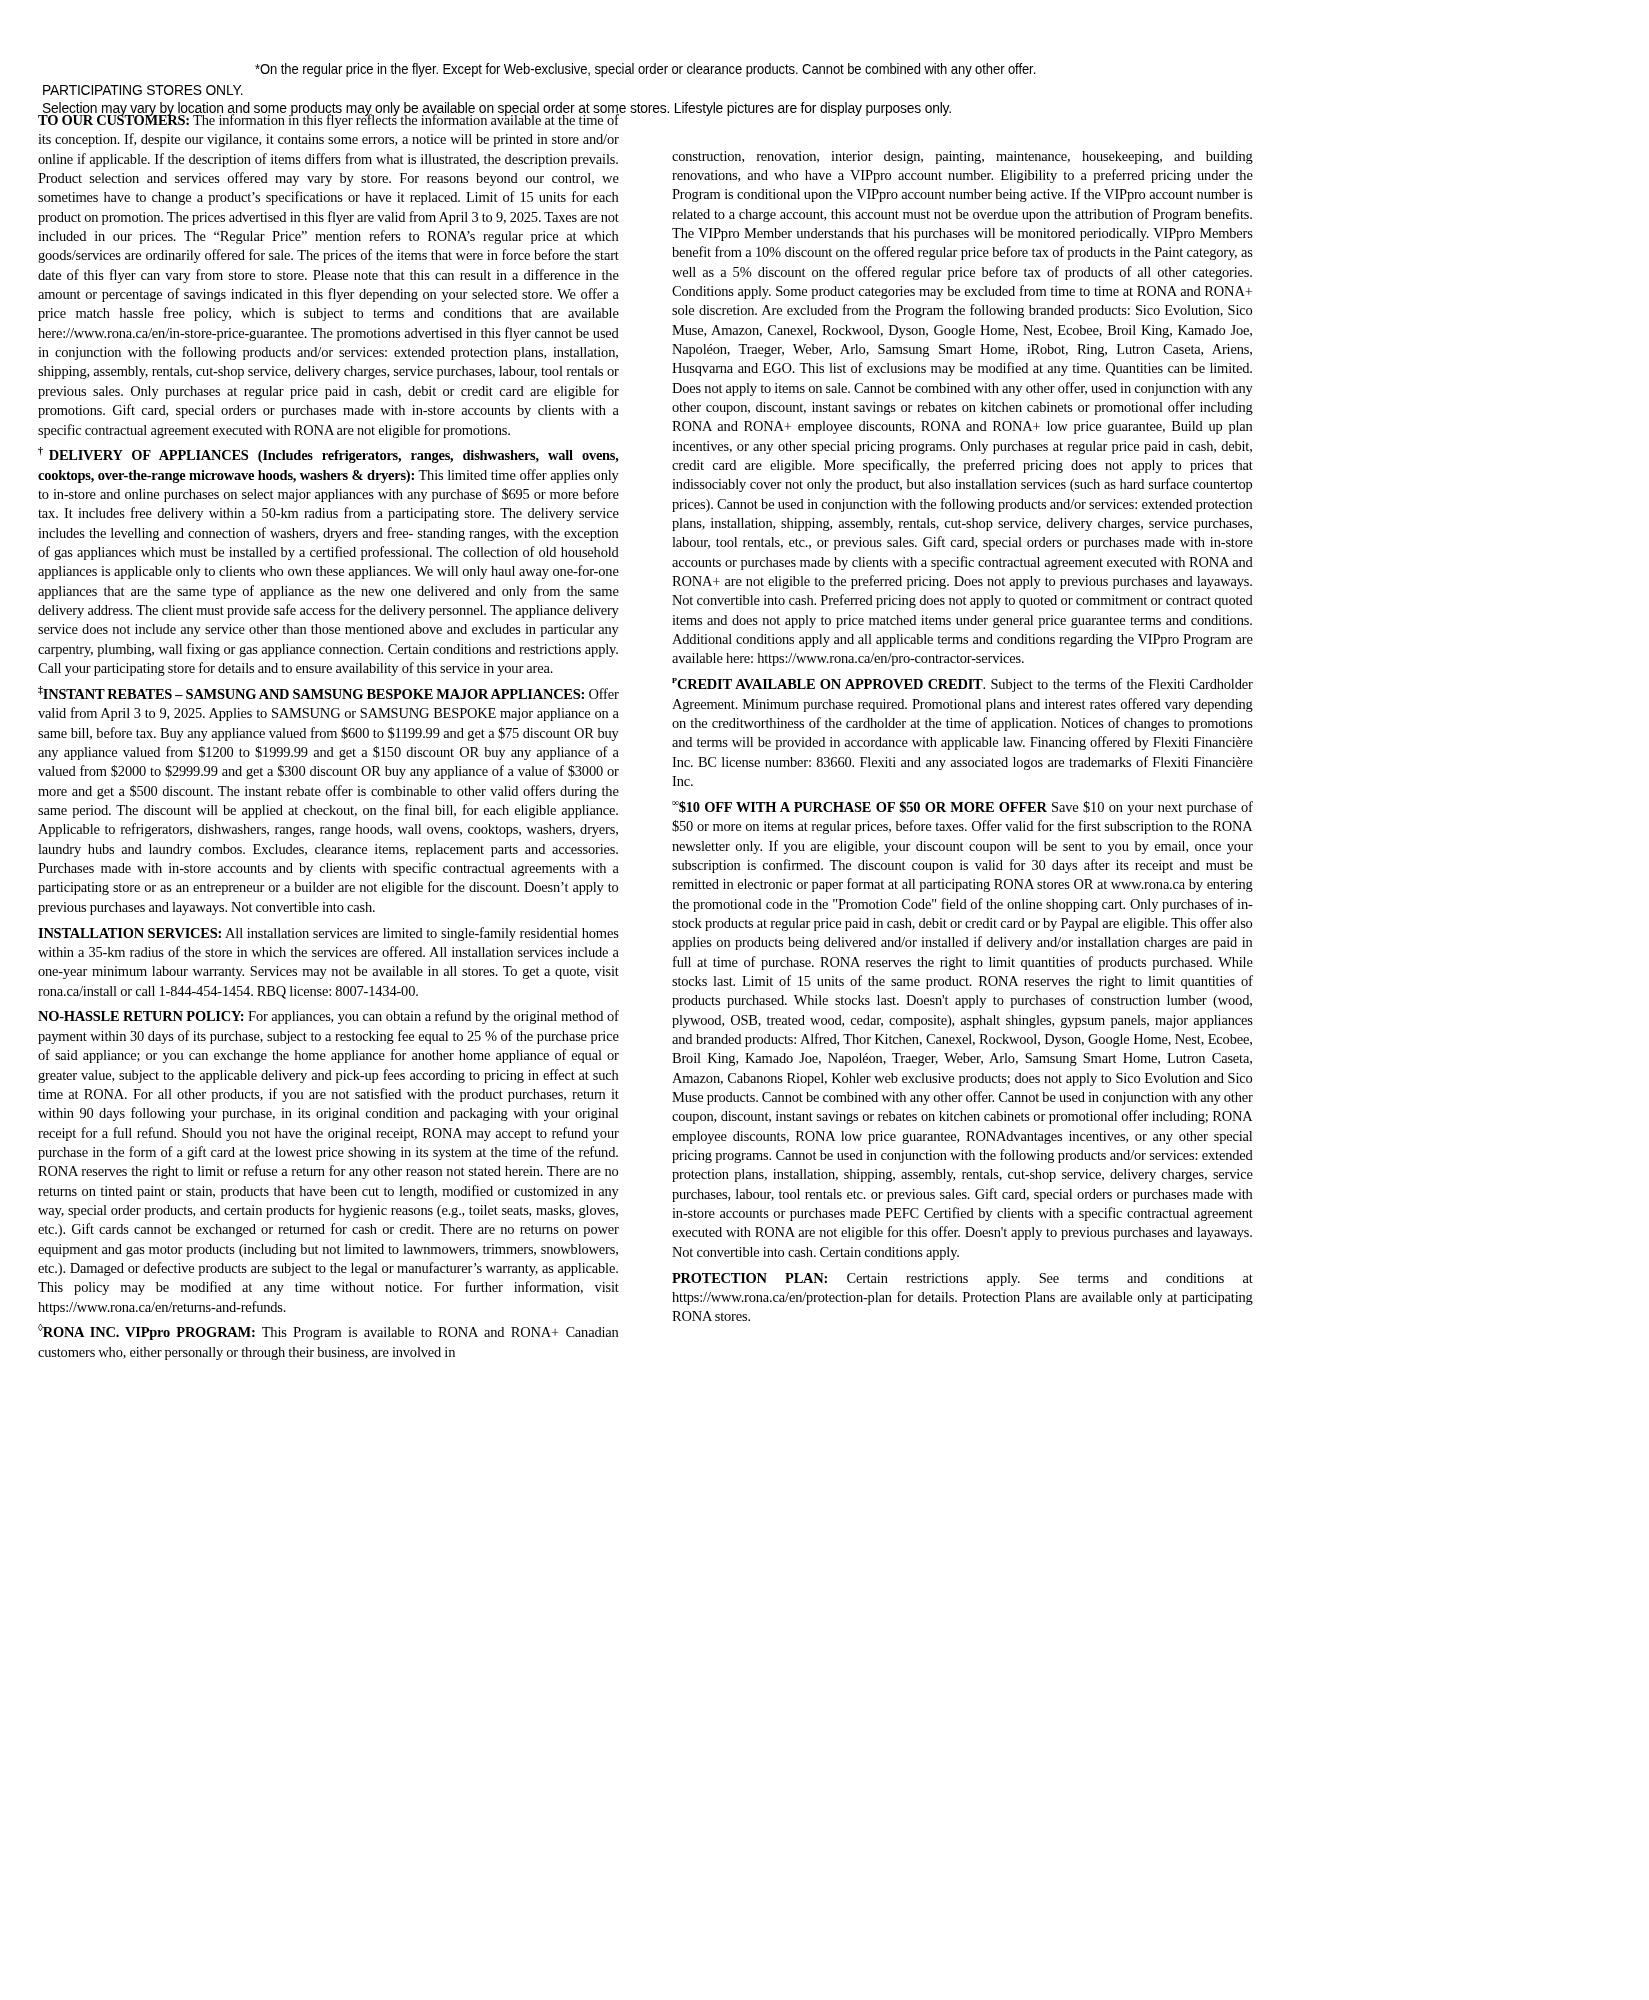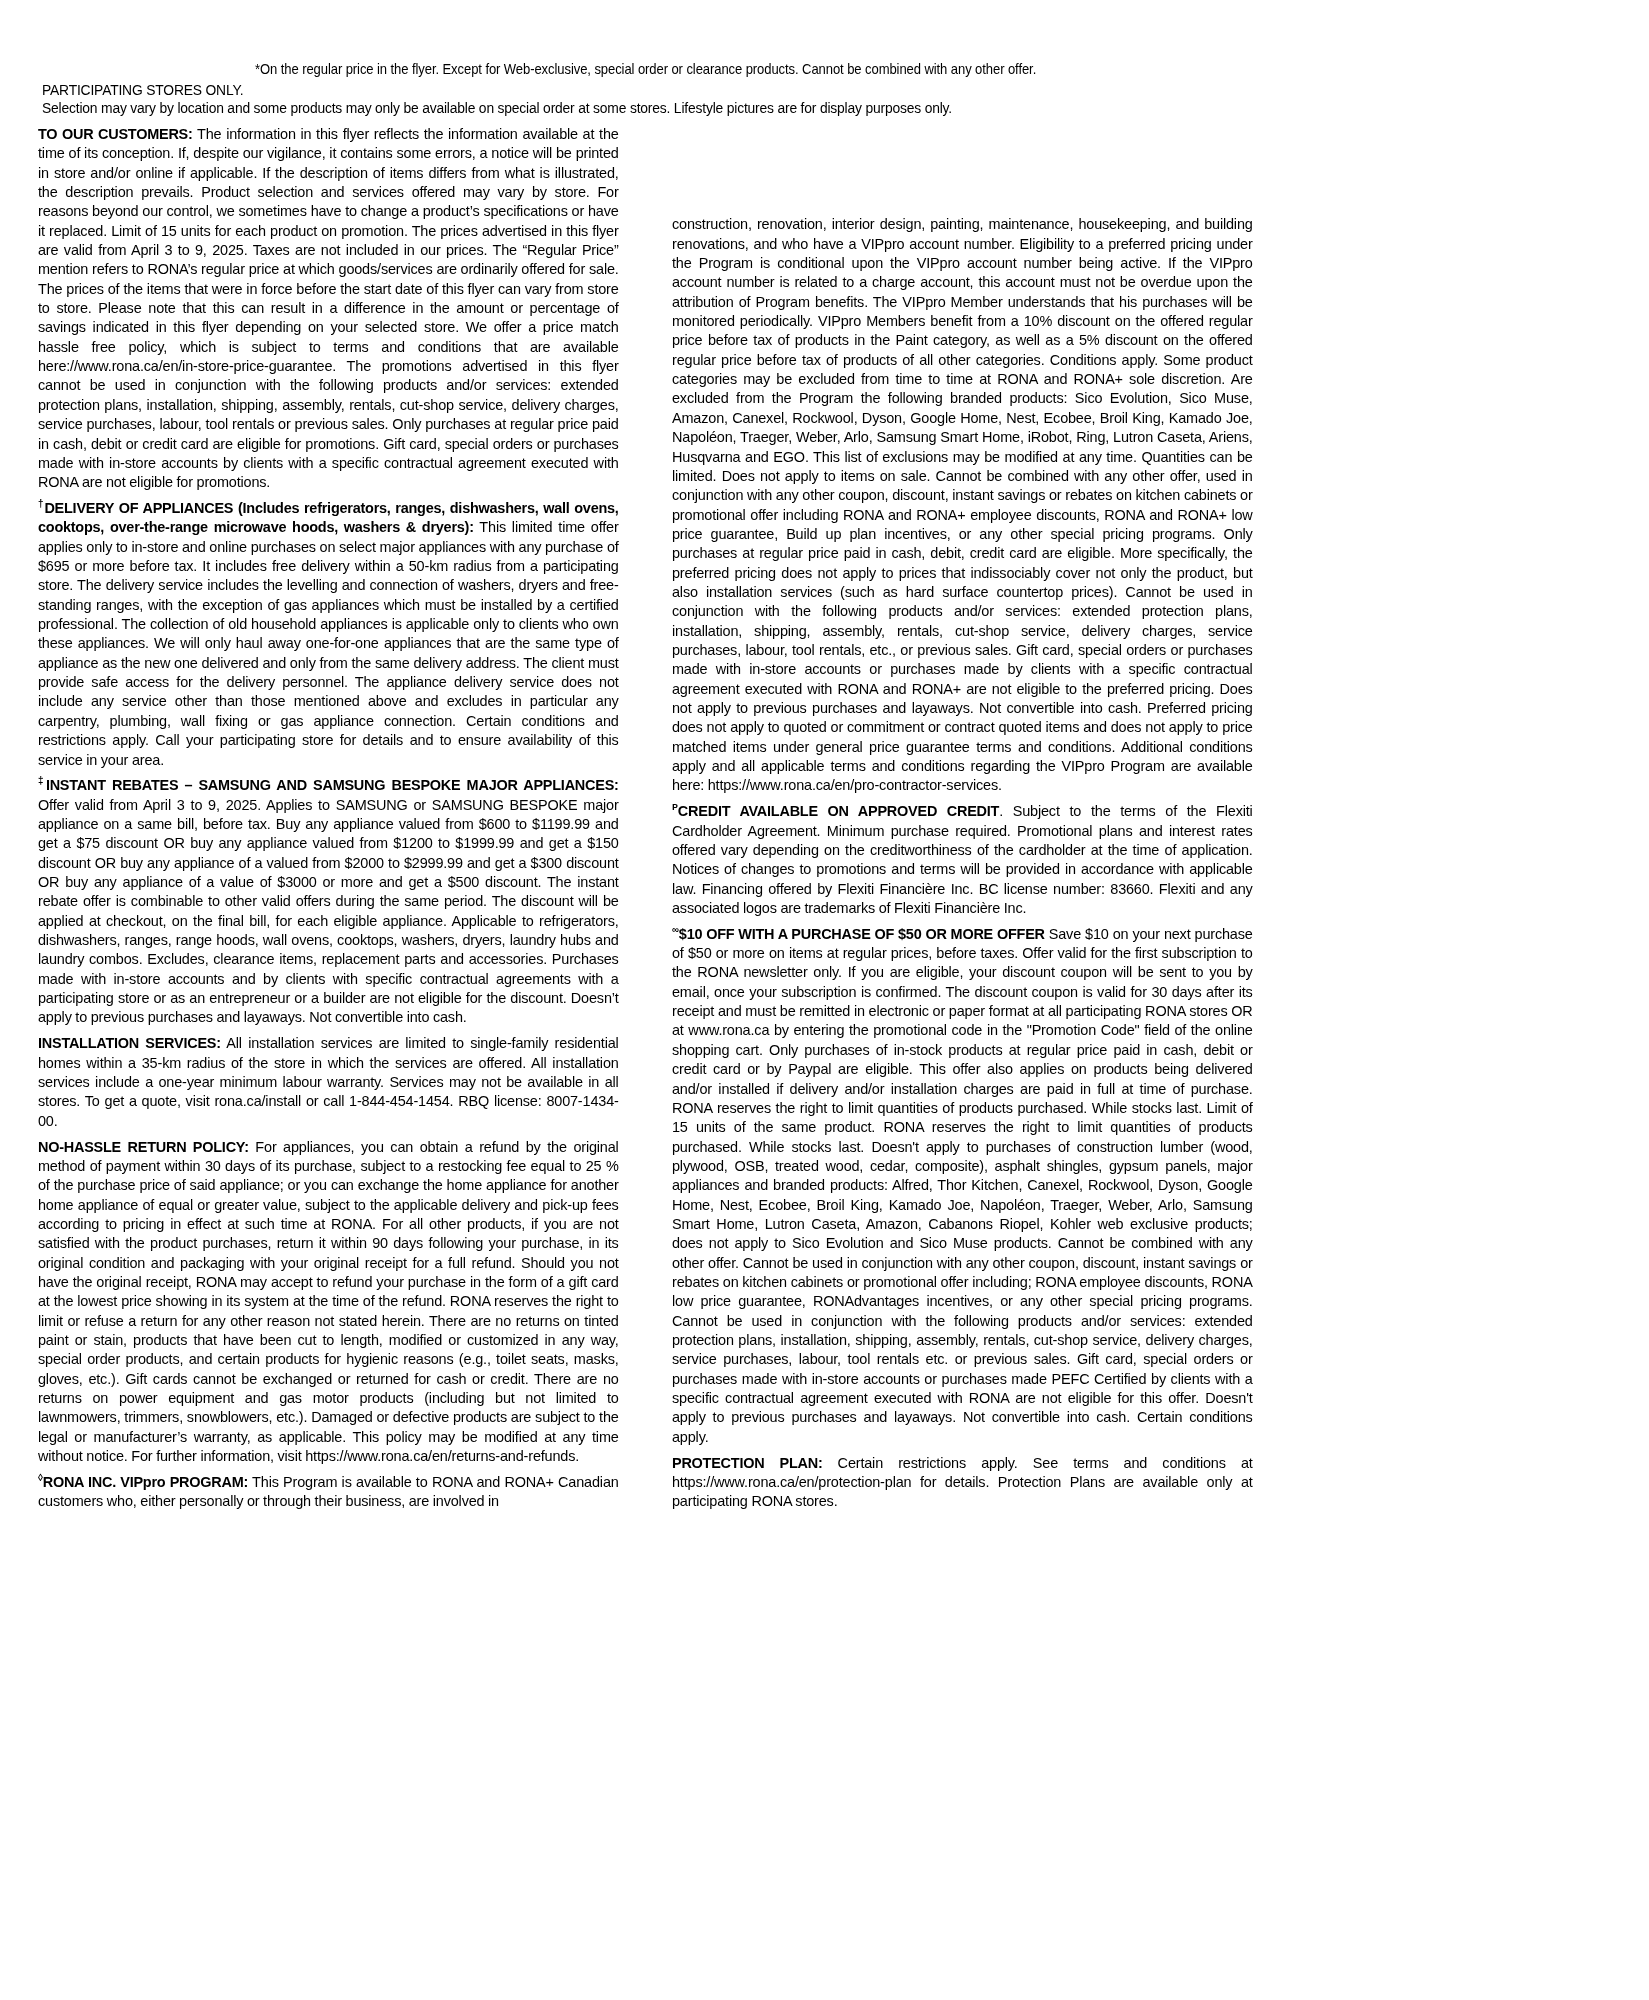--- a/index.html
+++ b/index.html
@@ -56,25 +56,26 @@
     letter-spacing: -0.2px;
     transform: scaleX(0.9);
     transform-origin: left top;
     white-space: nowrap;
   }
 
   
   .columns {
     position: absolute;
     left: 38px;
-    top: 124px;
+    top: 110px;
     width: 1240px;
     display: flex;
     gap: 26px;
-    align-items: flex-end;
+    align-items: center;
+    font-family: Liberation Serif, serif;
   }
   .col {
     width: 608px;
     flex: 0 0 608px;
   }
 
   .para {
     font-size: 15.15px;
     line-height: 19.35px;
     text-align: justify;

